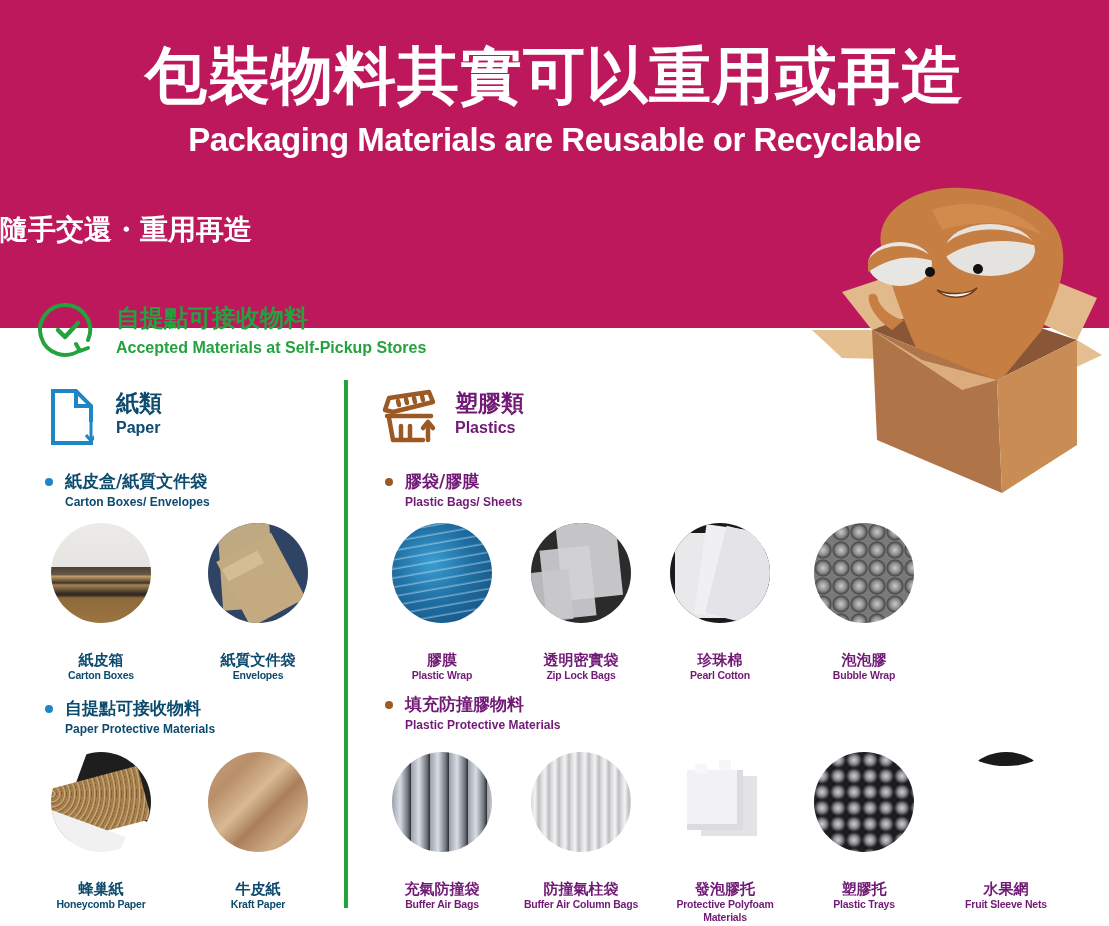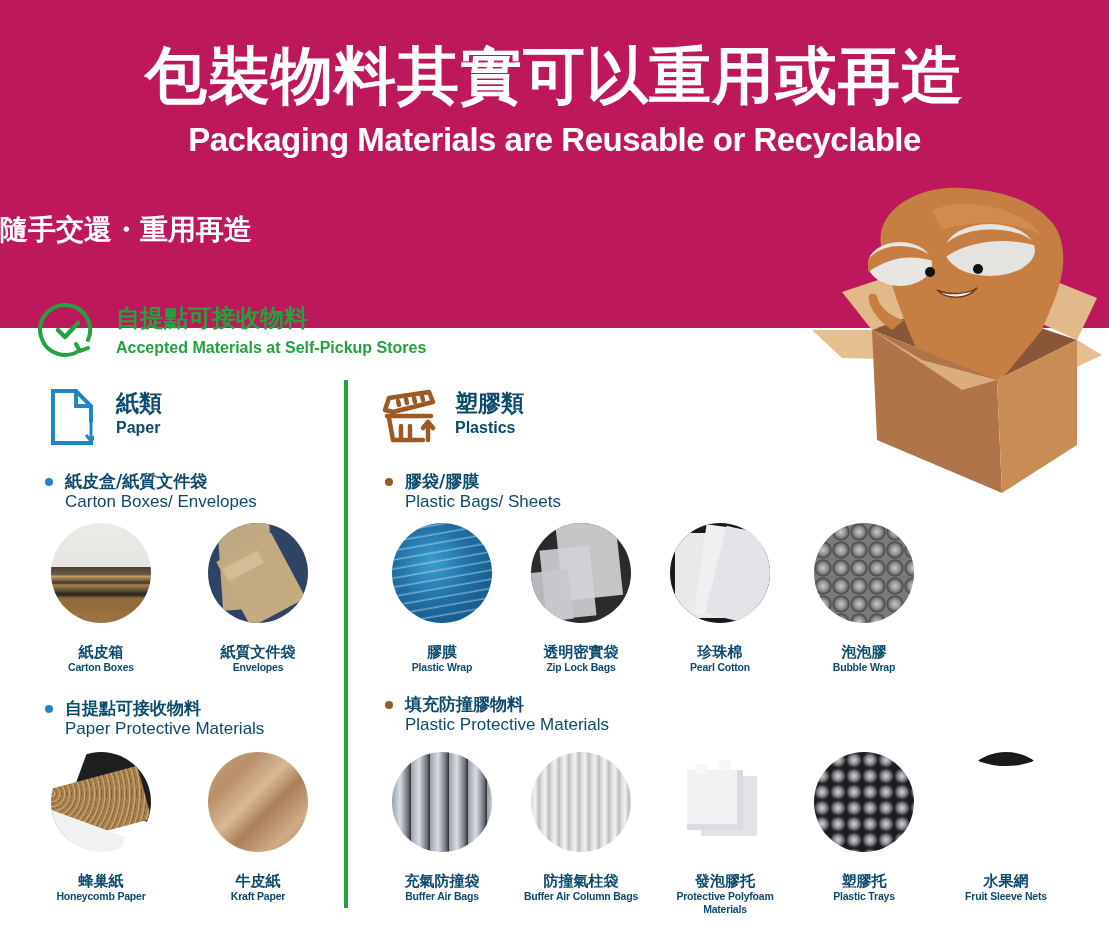--- a/index.html
+++ b/index.html
@@ -20,30 +20,30 @@
   .section-head .en { position: absolute; left: 78px; top: 42px; white-space: nowrap; color: #23a23e; font-weight: bold; font-size: 16px; line-height: 20px; }
 
   .divider { position: absolute; left: 344px; top: 380px; width: 4px; height: 528px; background: #23a23e; }
 
   .cat { position: absolute; }
   .cat .cicon { position: absolute; left: 0; top: 0; }
   .cat .czh { position: absolute; top: 0; white-space: nowrap; font-weight: bold; font-size: 23px; line-height: 30px; font-family: "DejaVu Sans", sans-serif; }
   .cat .cen { position: absolute; top: 30px; white-space: nowrap; font-weight: bold; font-size: 16px; line-height: 20px; }
 
   .blue { color: #0c4a6e; }
-  .brown { color: #0c4a6e; }
+  .brown { color: #701a75; }
 
   .sub { position: absolute; white-space: nowrap; }
   .sub .dot { position: absolute; left: 0; top: 9px; width: 8px; height: 8px; border-radius: 50%; }
   .sub .szh { position: absolute; left: 20px; top: 0; font-weight: bold; font-size: 17px; line-height: 24px; font-family: "DejaVu Sans", sans-serif; }
-  .sub .sen { position: absolute; left: 20px; top: 25px; font-weight: normal; font-size: 17px; line-height: 16px; }
+  .sub .sen { position: absolute; left: 20px; top: 25px; font-weight: bold; font-size: 12px; line-height: 16px; }
 
   .item { position: absolute; width: 150px; text-align: center; }
   .item .pic { width: 100px; height: 100px; margin: 0 auto; border-radius: 50%; overflow: hidden; position: relative; }
-  .item .izh { margin-top: 20px; font-weight: bold; font-size: 15px; line-height: 18px; font-family: "DejaVu Sans", sans-serif; }
+  .item .izh { margin-top: 28px; font-weight: bold; font-size: 15px; line-height: 18px; font-family: "DejaVu Sans", sans-serif; }
   .item .ien { font-weight: bold; font-size: 10.5px; line-height: 13px; letter-spacing: -0.2px; }
 </style>
 </head>
 <body>
 
 <div class="banner">
   <div class="title-zh">包裝物料其實可以重用或再造</div>
   <div class="title-en">Packaging Materials are Reusable or Recyclable</div>
   <div class="sub-zh">隨手交還・重用再造</div>
 </div>

